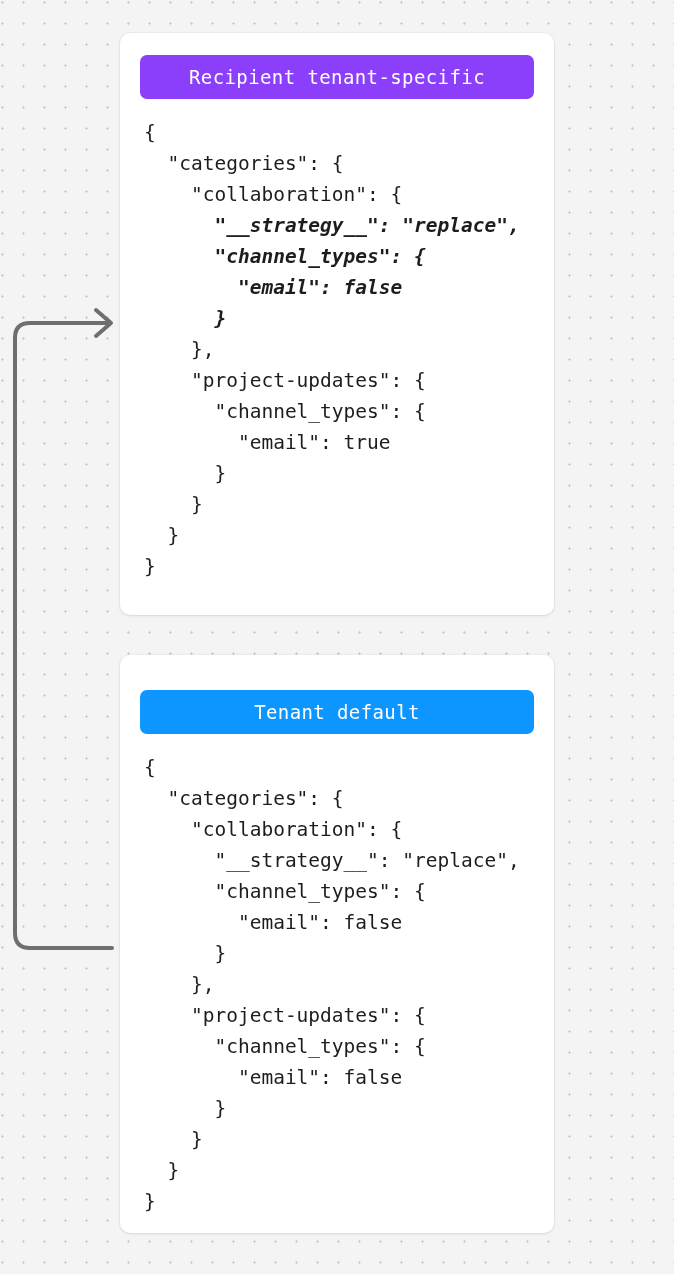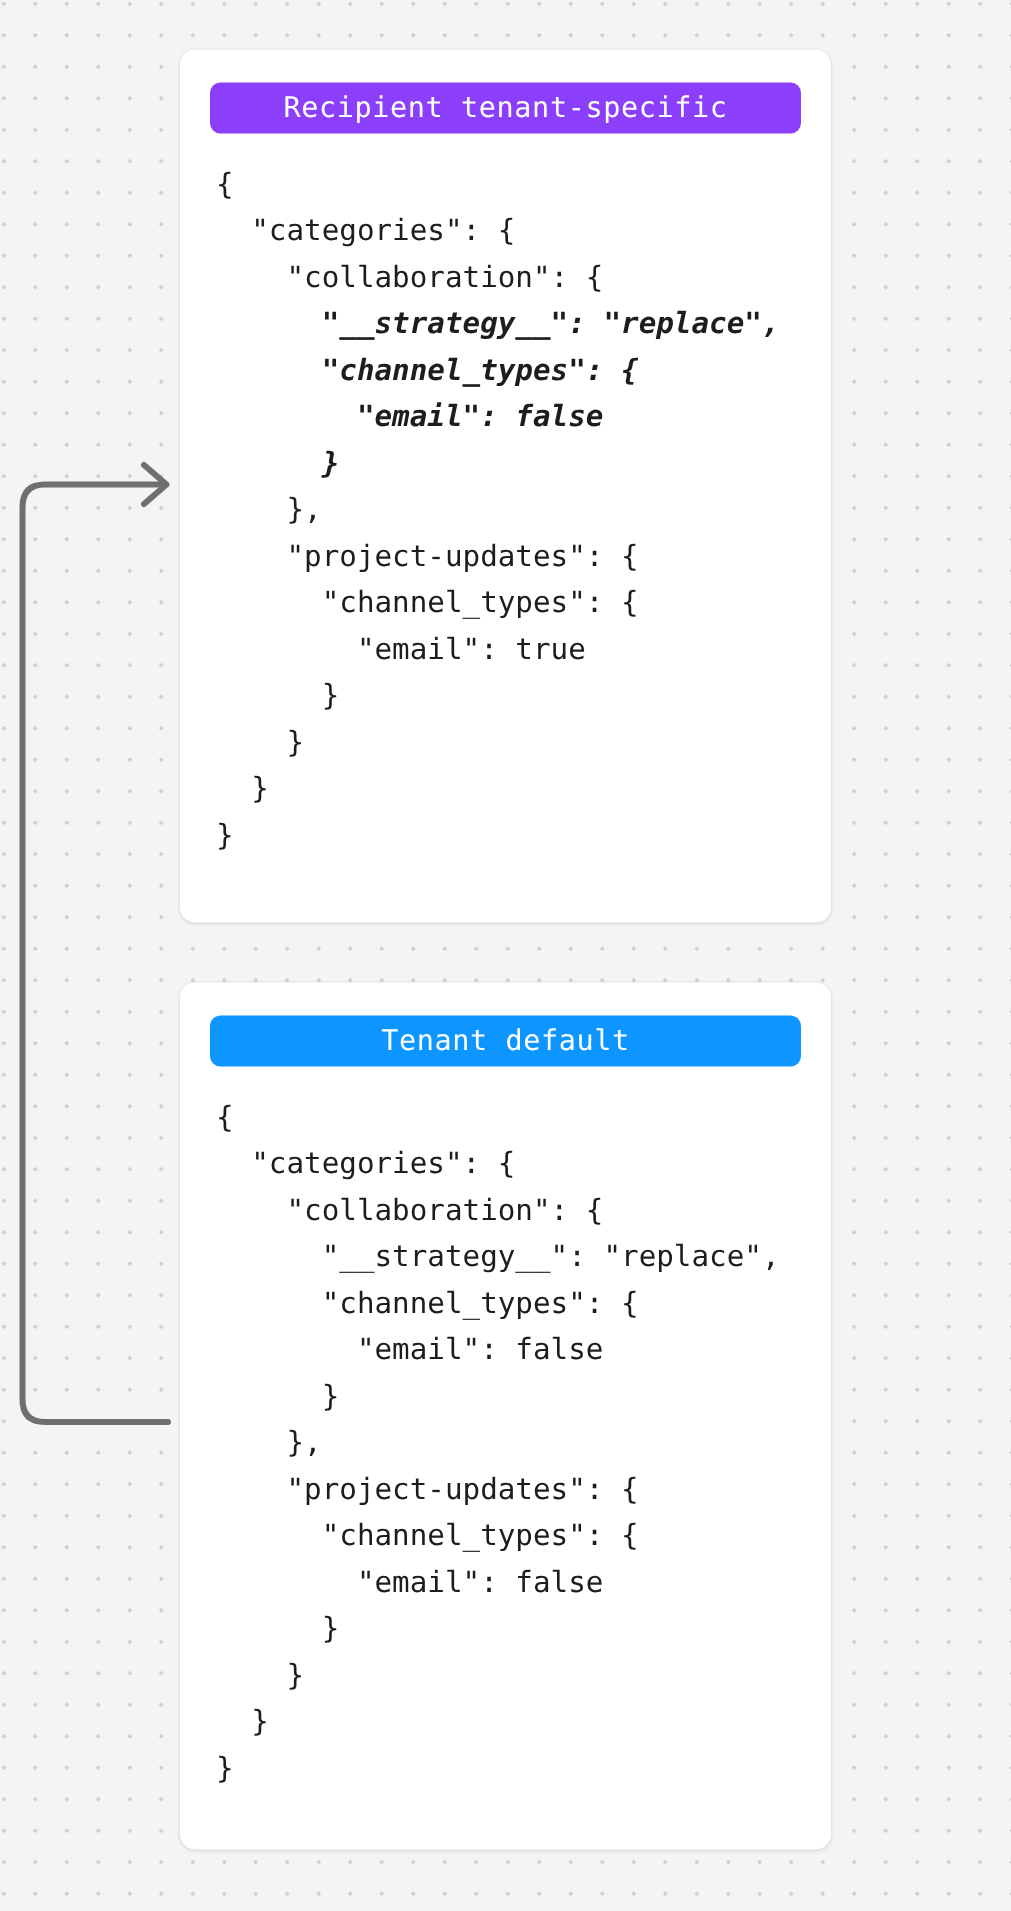--- a/index.html
+++ b/index.html
@@ -50,35 +50,35 @@
     height: 582px;
   }
   .card-tenant {
     left: 120px;
     top: 655px;
     width: 434px;
     height: 578px;
   }
 
   .card-header {
-    height: 34px;
+    height: 44px;
     border-radius: 7px;
     display: flex;
     align-items: center;
     justify-content: center;
     color: #ffffff;
     font-family: "DejaVu Sans Mono", "Liberation Mono", monospace;
     font-size: 19px;
     letter-spacing: 0.4px;
     font-weight: 400;
     margin: 0 0 18px 0;
     user-select: none;
   }
   .hdr-purple { background: #8c3ffb; }
-  .hdr-blue   { background: #0d96ff; }
+  .hdr-blue   { background: #0d96ff; margin-top: 13px; }
 
   .code {
     font-family: "DejaVu Sans Mono", "Liberation Mono", monospace;
     font-size: 19.5px;
     line-height: 31px;
     color: #1d1d1f;
     white-space: pre;
     margin: 0;
     padding: 0 0 0 4px;
   }

